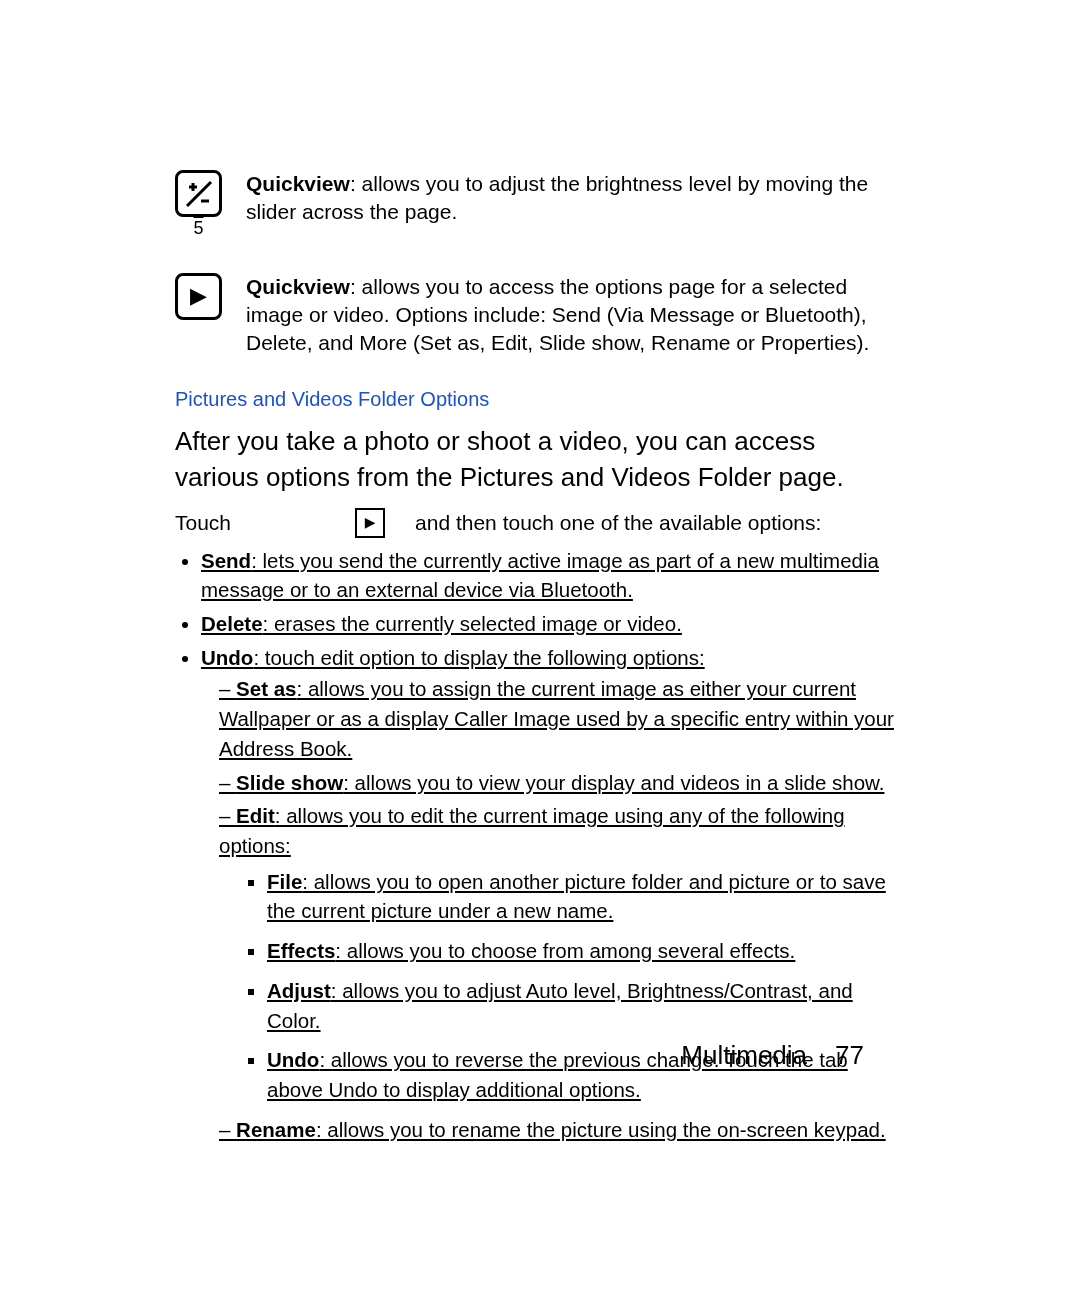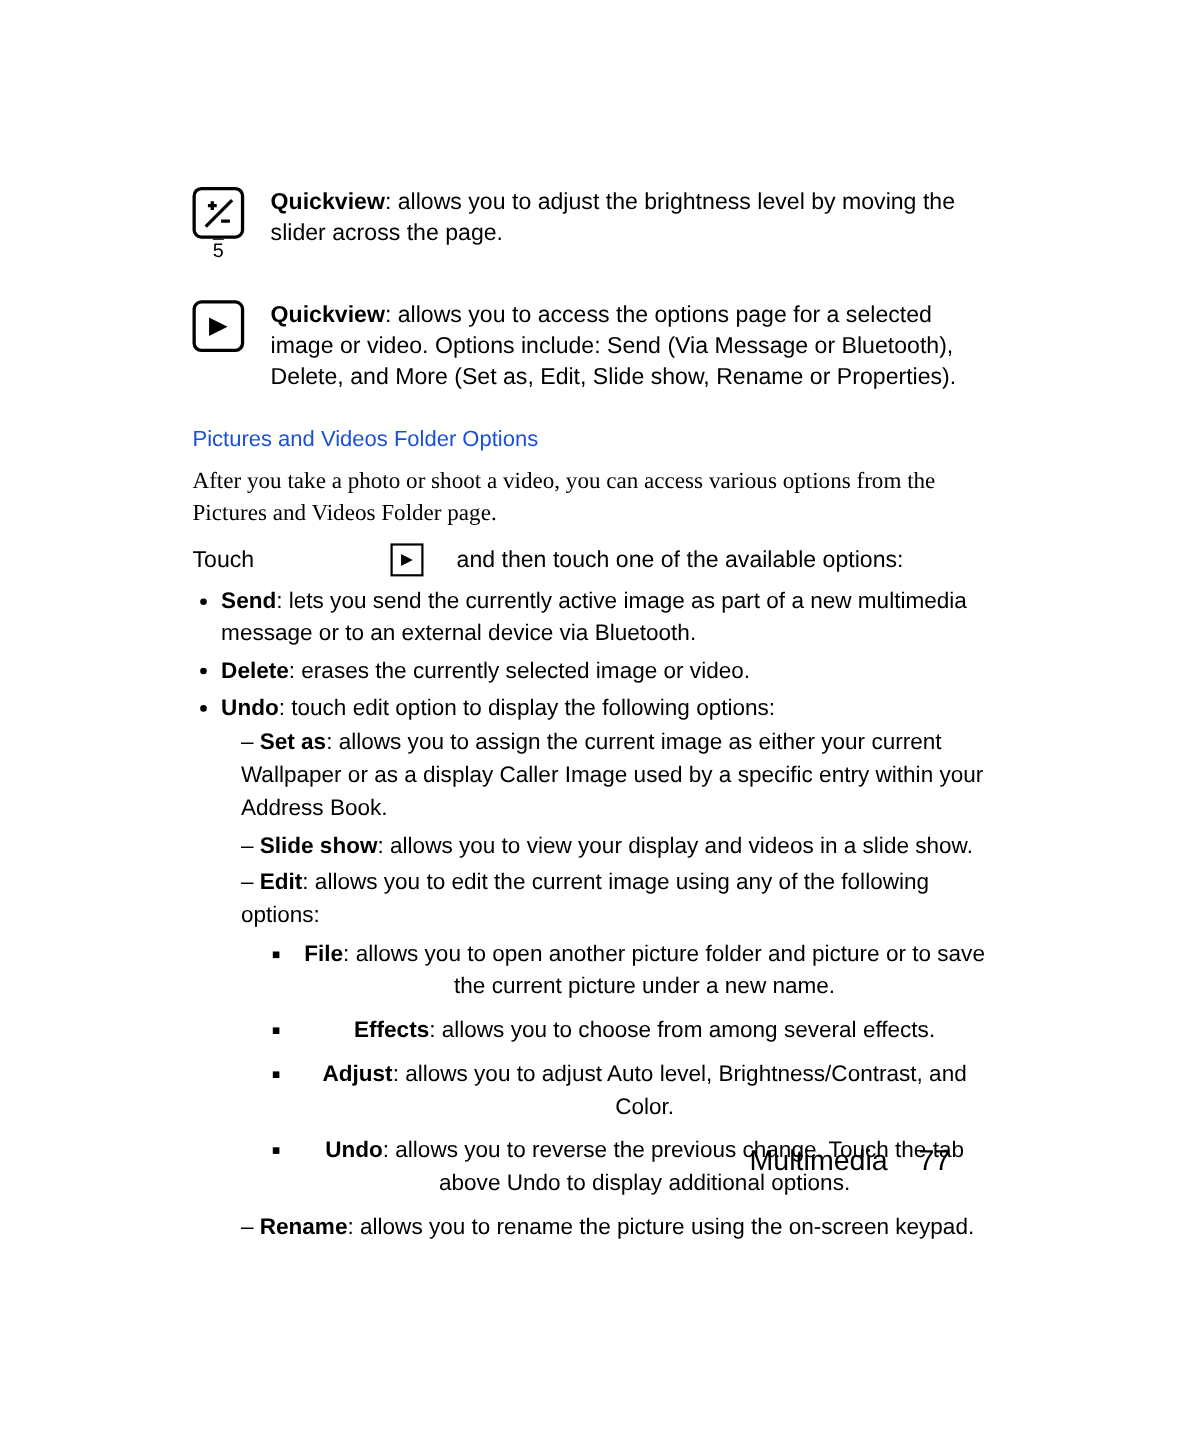--- a/index.html
+++ b/index.html
@@ -58,24 +58,23 @@
   .bold {
     font-weight: 700;
   }
   .section-heading {
     color: #1a4fd6;
     font-size: 20px;
     margin-top: 22px;
     margin-bottom: 12px;
   }
   .para {
-    font-size: 21px;
+    font-size: 26px;
     line-height: 1.4;
     margin-bottom: 12px;
-    font-family: Liberation Serif, serif;
   }
   .touch-line {
     font-size: 21px;
     line-height: 1.4;
     margin-bottom: 8px;
     display: flex;
     align-items: center;
     gap: 24px;
   }
   .inline-play-box {
@@ -86,20 +85,21 @@
     height: 26px;
     border: 2px solid #000;
     font-size: 14px;
     margin: 0 6px;
   }
   ul.level1 {
     margin: 0 0 0 0;
     padding-left: 26px;
     font-size: 20.5px;
     line-height: 1.45;
+    text-decoration: underline;
   }
   ul.level1 > li {
     margin-bottom: 4px;
   }
   ul.level2 {
     list-style: none;
     margin: 2px 0 0 0;
     padding-left: 18px;
     font-size: 20.5px;
     line-height: 1.45;
@@ -112,21 +112,20 @@
     font-weight: 400;
   }
   ul.level3 {
     margin: 6px 0 8px 0;
     padding-left: 48px;
     font-size: 20.5px;
     line-height: 1.45;
   }
   ul.level3 > li {
     margin-bottom: 10px;
-    text-align: center;
   }
   .footer {
     position: absolute;
     bottom: 236px;
     right: 216px;
     font-size: 26px;
     display: flex;
     align-items: flex-end;
     gap: 28px;
   }

